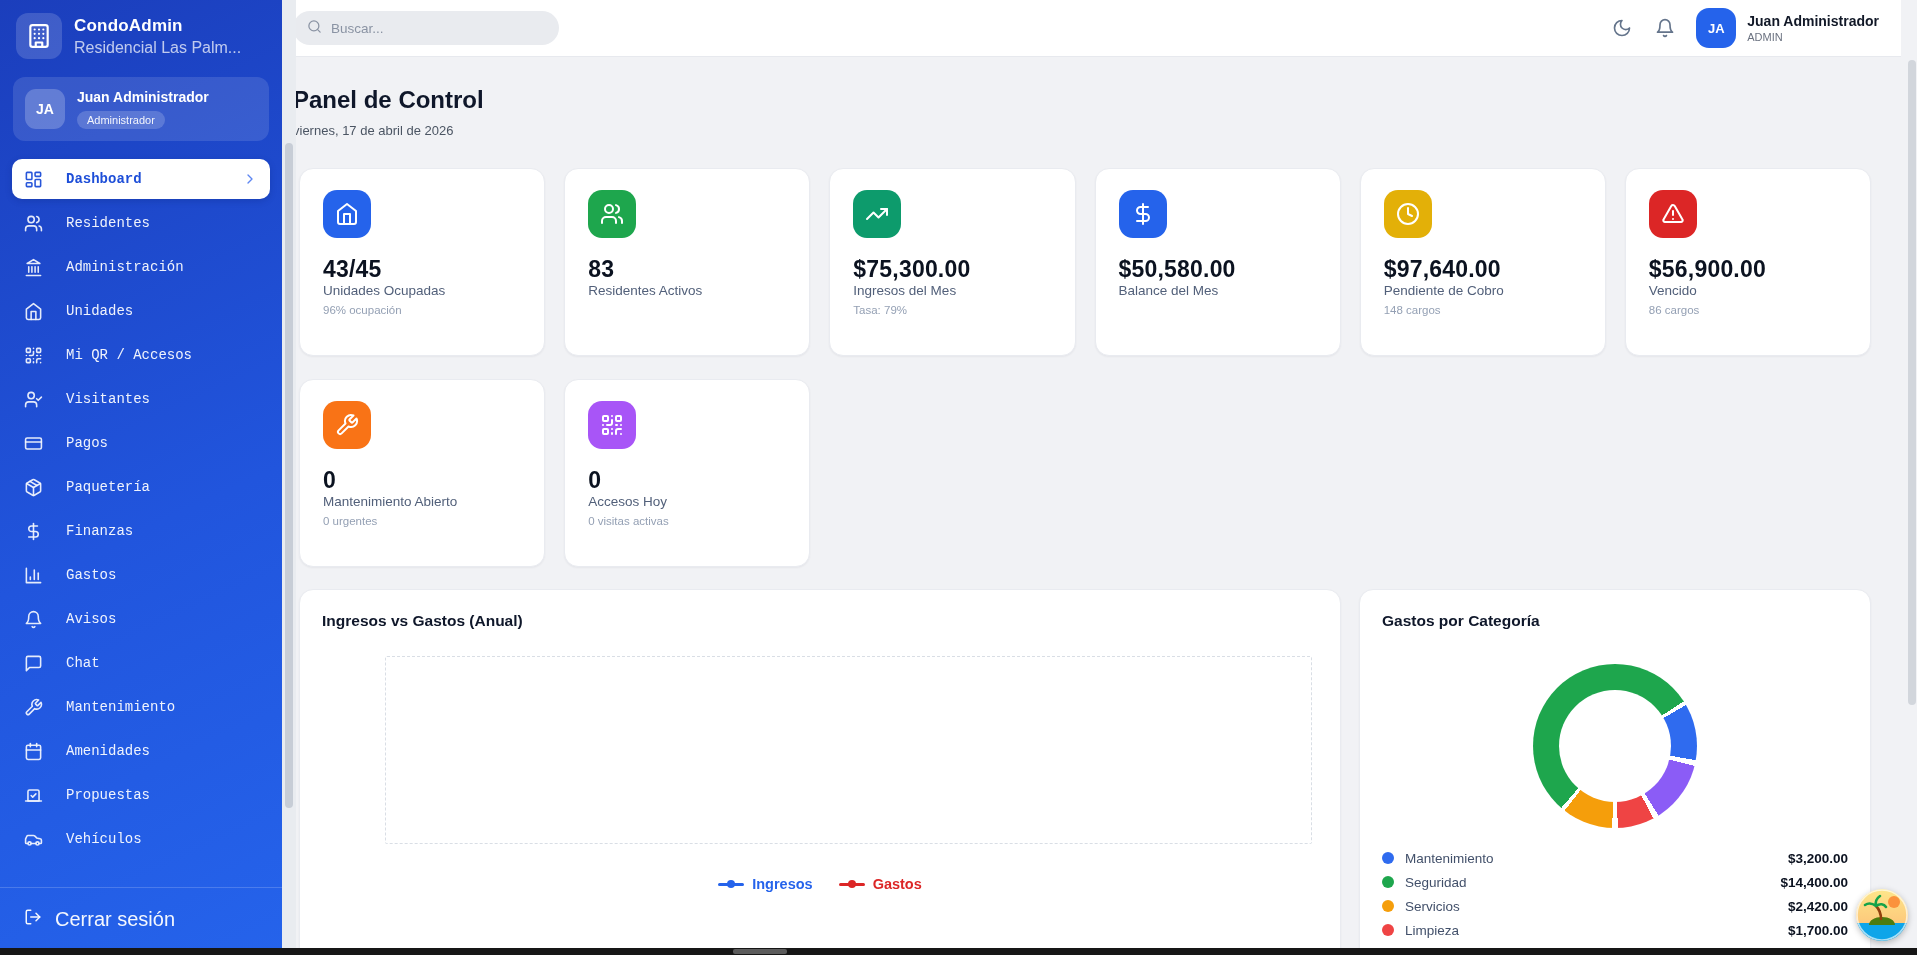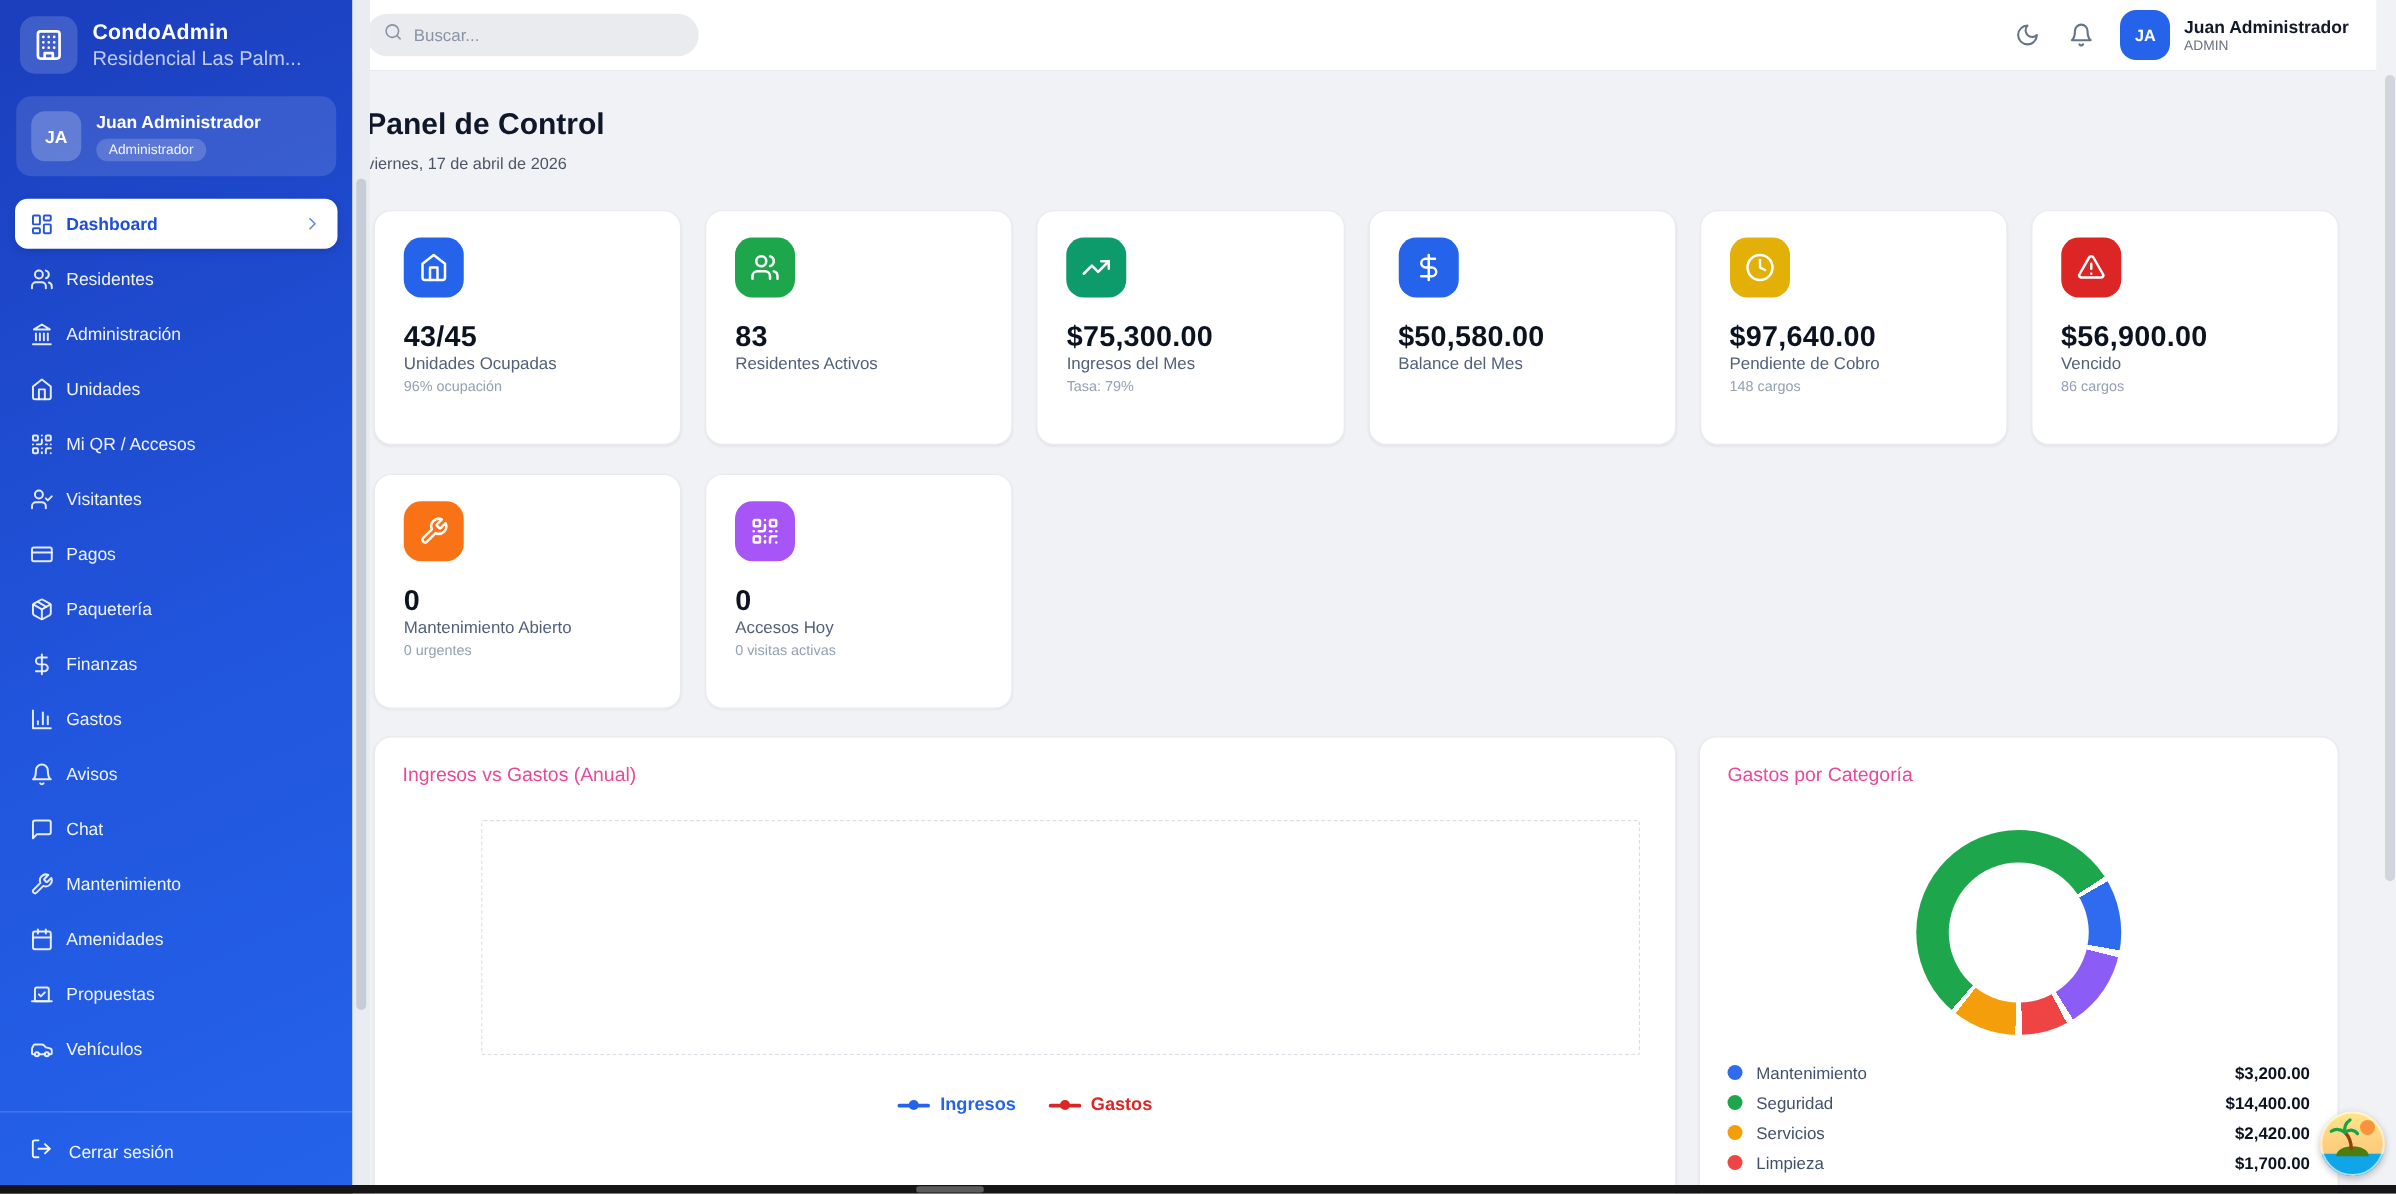--- a/index.html
+++ b/index.html
@@ -23,31 +23,31 @@
   .user-card { margin:8px 13px 0 13px; background:rgba(255,255,255,.12); border-radius:12px;
     padding:12px; display:flex; align-items:center; gap:12px; }
   .user-avatar { width:40px; height:40px; border-radius:11px; background:rgba(255,255,255,.22);
     display:flex; align-items:center; justify-content:center; font-weight:700; font-size:14px; }
   .user-name { font-size:14px; font-weight:700; }
   .user-badge { display:inline-block; margin-top:6px; font-size:11px; padding:3px 10px;
     border-radius:9px; background:rgba(255,255,255,.18); color:rgba(255,255,255,.92); }
 
   .nav { margin-top:14px; flex:1 1 auto; }
   .nav-item { height:40px; margin:4px 12px 0 12px; border-radius:10px; display:flex; align-items:center;
-    gap:10px; padding:0 12px; font-size:14px; font-weight:500; color:rgba(255,255,255,.93); cursor:pointer; }
+    gap:23px; padding:0 12px; font-size:14px; font-weight:500; color:rgba(255,255,255,.93); cursor:pointer;font-family:Liberation Mono, monospace; }
   .nav-item .nav-ic { width:19px; height:19px; display:flex; flex:0 0 auto; opacity:.95; }
   .nav-item .nav-ic svg { width:19px; height:19px; }
   .nav-item.active { background:#ffffff; color:#1d4ed8; font-weight:700;
     box-shadow:0 2px 6px rgba(13,35,120,.25); }
   .nav-item .spacer { flex:1 1 auto; }
   .nav-item .chev { width:16px; height:16px; color:#5e87f2; }
   .nav-item .chev svg { width:16px; height:16px; }
 
   .side-foot { border-top:1px solid rgba(255,255,255,.18); padding:20px 24px 24px 24px; }
-  .logout { display:flex; align-items:center; gap:13px; font-size:14px; color:rgba(255,255,255,.95); cursor:pointer; }
+  .logout { display:flex; align-items:center; gap:13px; font-size:20px; color:rgba(255,255,255,.95); cursor:pointer; }
   .logout svg { width:18px; height:18px; }
 
   
   .main { position:absolute; left:280px; top:0; width:1621px; height:955px; }
   .topbar { height:57px; background:#fff; border-bottom:1px solid #e7e9ee;
     display:flex; align-items:center; padding:0 22px 0 13px; }
   .search { width:266px; height:34px; border-radius:17px; background:#e9ebef; display:flex;
     align-items:center; gap:9px; padding:0 14px; color:#8a93a3; }
   .search svg { width:15px; height:15px; flex:0 0 auto; }
   .search input { border:none; outline:none; background:transparent; font-size:13.5px;
@@ -75,21 +75,21 @@
   .icon-badge { width:48px; height:48px; border-radius:14px; display:flex;
     align-items:center; justify-content:center; color:#fff; }
   .icon-badge svg { width:24px; height:24px; }
   .stat-value { margin-top:18px; font-size:23px; font-weight:800; color:#0b1220; letter-spacing:.2px; }
   .stat-label { margin-top:0; font-size:13.5px; color:#52607a; }
   .stat-sub { margin-top:6px; font-size:11.5px; color:#94a0b4; min-height:12px; }
 
   .charts { margin:22px 0 0 6px; width:1572px; display:flex; gap:18px; }
   .chart-card-left { width:1042px; height:480px; padding:22px; }
   .chart-card-right { width:512px; height:480px; padding:22px; }
-  .chart-title { font-size:15.5px; font-weight:400; color:#ec4899; }
+  .chart-title { font-size:15.5px; font-weight:700; color:#0f172a; }
 
   .plot-area { margin:26px 0 0 63px; width:927px; height:188px;
     border:1.5px dashed #d9dee5; border-radius:2px; }
   .line-legend { margin-top:32px; display:flex; justify-content:center; gap:26px; }
   .line-legend .item { display:flex; align-items:center; gap:8px; font-size:14.5px; font-weight:600; cursor:pointer; }
   .lmark { width:26px; height:3px; border-radius:2px; position:relative; }
   .lmark::after { content:""; position:absolute; width:8px; height:8px; border-radius:50%;
     left:9px; top:-2.5px; background:inherit; }
 
   .donut-wrap { display:flex; justify-content:center; }

